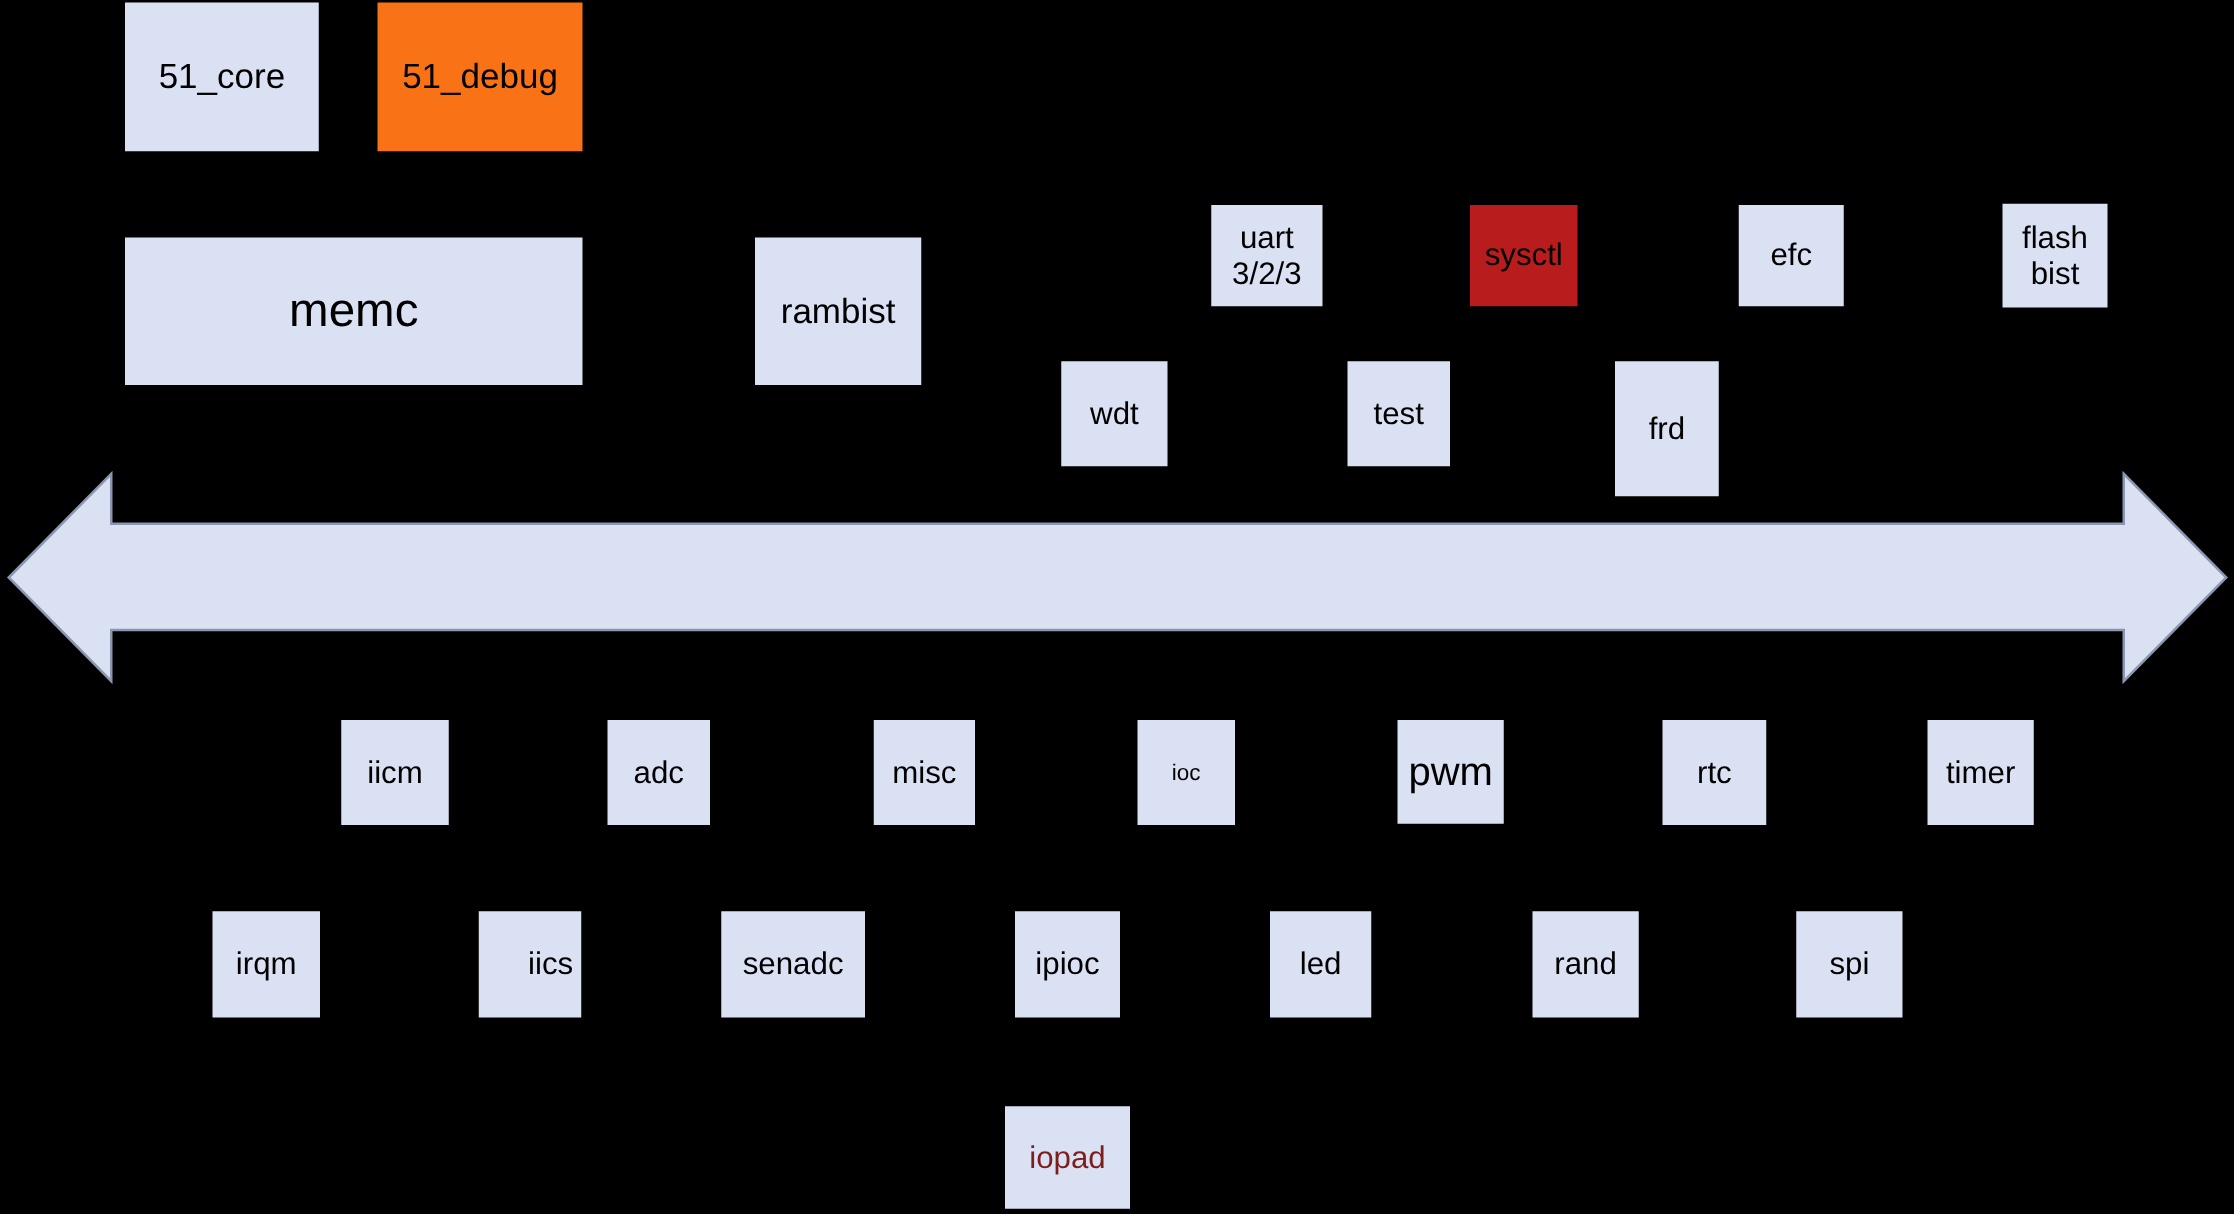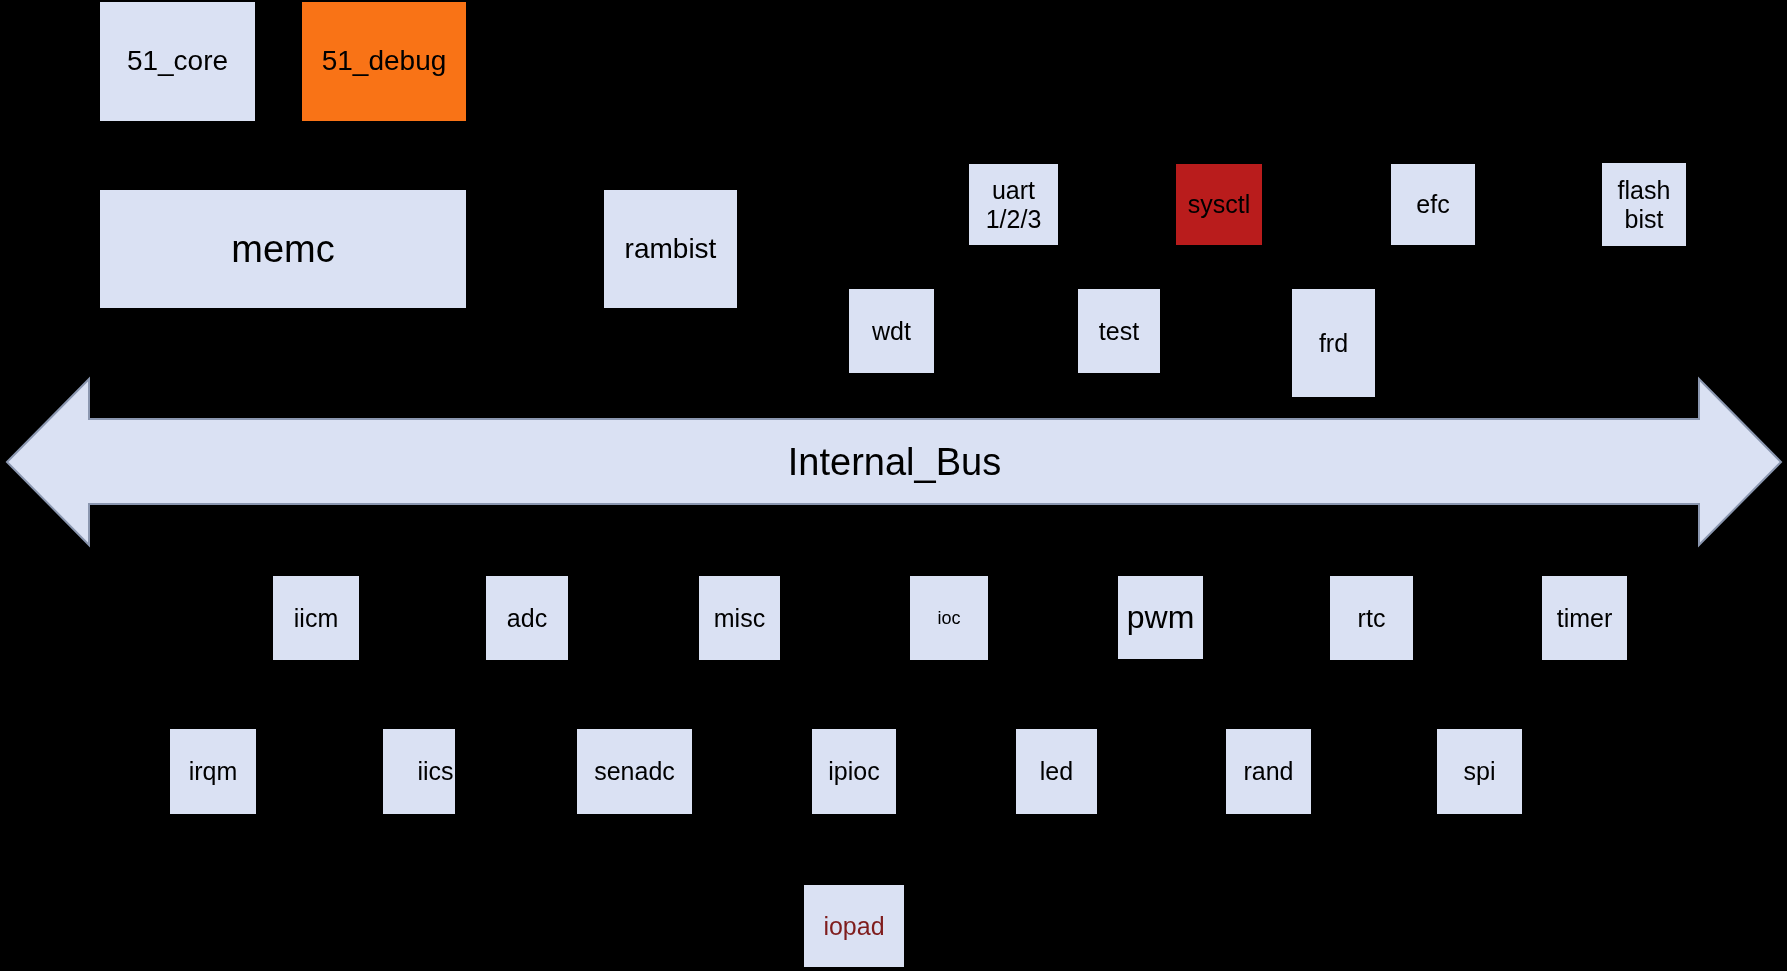--- a/index.html
+++ b/index.html
@@ -54,45 +54,44 @@
 </style>
 </head>
 <body style="background: rgb(0, 0, 0);">
 
 <div id="canvas">
 
   <svg id="bus-svg" viewBox="0 0 1787 971" xmlns="http://www.w3.org/2000/svg" aria-hidden="true">
     <polygon points="7,462 89,379 89,419 1699,419 1699,379 1781,462 1699,545 1699,504 89,504 89,545" stroke-width="2" fill="#dae1f3" stroke="#8b97b0"></polygon>
   </svg>
 
-  <div id="bus-label">Internal_Bus</div>
 
   <div id="blocks">
       <div class="block" style="left: 76px; top: 2px; width: 155px; height: 119px; font-size: 28px; background: rgb(218, 225, 243); color: rgb(0, 0, 0);">51_core</div>
       <div class="block" style="left: 278px; top: 2px; width: 164px; height: 119px; font-size: 28px; background: #f97316; color: rgb(0, 0, 0);">51_debug</div>
       <div class="block" style="left: 76px; top: 190px; width: 366px; height: 118px; font-size: 38px; background: rgb(218, 225, 243); color: rgb(0, 0, 0);">memc</div>
       <div class="block" style="left: 580px; top: 190px; width: 133px; height: 118px; font-size: 28px; background: rgb(218, 225, 243); color: rgb(0, 0, 0);">rambist</div>
       <div class="block" style="left: 945px; top: 164px; width: 89px; height: 81px; font-size: 25px; background: rgb(218, 225, 243); color: rgb(0, 0, 0);">uart
-1/2/3</div>
+3/2/3</div>
       <div class="block" style="left: 1152px; top: 164px; width: 86px; height: 81px; font-size: 25px; background: #b91c1c; color: rgb(0, 0, 0);">sysctl</div>
       <div class="block" style="left: 1367px; top: 164px; width: 84px; height: 81px; font-size: 25px; background: rgb(218, 225, 243); color: rgb(0, 0, 0);">efc</div>
       <div class="block" style="left: 1578px; top: 163px; width: 84px; height: 83px; font-size: 25px; background: rgb(218, 225, 243); color: rgb(0, 0, 0);">flash
 bist</div>
       <div class="block" style="left: 825px; top: 289px; width: 85px; height: 84px; font-size: 25px; background: rgb(218, 225, 243); color: rgb(0, 0, 0);">wdt</div>
       <div class="block" style="left: 1054px; top: 289px; width: 82px; height: 84px; font-size: 25px; background: rgb(218, 225, 243); color: rgb(0, 0, 0);">test</div>
       <div class="block" style="left: 1268px; top: 289px; width: 83px; height: 108px; font-size: 25px; background: rgb(218, 225, 243); color: rgb(0, 0, 0);">frd</div>
       <div class="block" style="left: 249px; top: 576px; width: 86px; height: 84px; font-size: 25px; background: rgb(218, 225, 243); color: rgb(0, 0, 0);">iicm</div>
       <div class="block" style="left: 462px; top: 576px; width: 82px; height: 84px; font-size: 25px; background: rgb(218, 225, 243); color: rgb(0, 0, 0);">adc</div>
       <div class="block" style="left: 675px; top: 576px; width: 81px; height: 84px; font-size: 25px; background: rgb(218, 225, 243); color: rgb(0, 0, 0);">misc</div>
       <div class="block" style="left: 886px; top: 576px; width: 78px; height: 84px; font-size: 18px; background: rgb(218, 225, 243); color: rgb(0, 0, 0);">ioc</div>
       <div class="block" style="left: 1094px; top: 576px; width: 85px; height: 83px; font-size: 32px; background: rgb(218, 225, 243); color: rgb(0, 0, 0);">pwm</div>
       <div class="block" style="left: 1306px; top: 576px; width: 83px; height: 84px; font-size: 25px; background: rgb(218, 225, 243); color: rgb(0, 0, 0);">rtc</div>
       <div class="block" style="left: 1518px; top: 576px; width: 85px; height: 84px; font-size: 25px; background: rgb(218, 225, 243); color: rgb(0, 0, 0);">timer</div>
       <div class="block" style="left: 146px; top: 729px; width: 86px; height: 85px; font-size: 25px; background: rgb(218, 225, 243); color: rgb(0, 0, 0);">irqm</div>
-      <div class="block" style="left: 359px; top: 729px; width: 72px; height: 85px; font-size: 25px; background: rgb(218, 225, 243); color: rgb(0, 0, 0); padding-left: 33px;">iics</div>
+      <div class="block" style="left: 359px; top: 729px; width: 82px; height: 85px; font-size: 25px; background: rgb(218, 225, 243); color: rgb(0, 0, 0); padding-left: 33px;">iics</div>
       <div class="block" style="left: 553px; top: 729px; width: 115px; height: 85px; font-size: 25px; background: rgb(218, 225, 243); color: rgb(0, 0, 0);">senadc</div>
       <div class="block" style="left: 788px; top: 729px; width: 84px; height: 85px; font-size: 25px; background: rgb(218, 225, 243); color: rgb(0, 0, 0);">ipioc</div>
       <div class="block" style="left: 992px; top: 729px; width: 81px; height: 85px; font-size: 25px; background: rgb(218, 225, 243); color: rgb(0, 0, 0);">led</div>
       <div class="block" style="left: 1202px; top: 729px; width: 85px; height: 85px; font-size: 25px; background: rgb(218, 225, 243); color: rgb(0, 0, 0);">rand</div>
       <div class="block" style="left: 1413px; top: 729px; width: 85px; height: 85px; font-size: 25px; background: rgb(218, 225, 243); color: rgb(0, 0, 0);">spi</div>
       <div class="block" style="left: 780px; top: 885px; width: 100px; height: 82px; font-size: 25px; background: rgb(218, 225, 243); color: #7f1d1d;">iopad</div>
     </div>
 
 </div>
 

